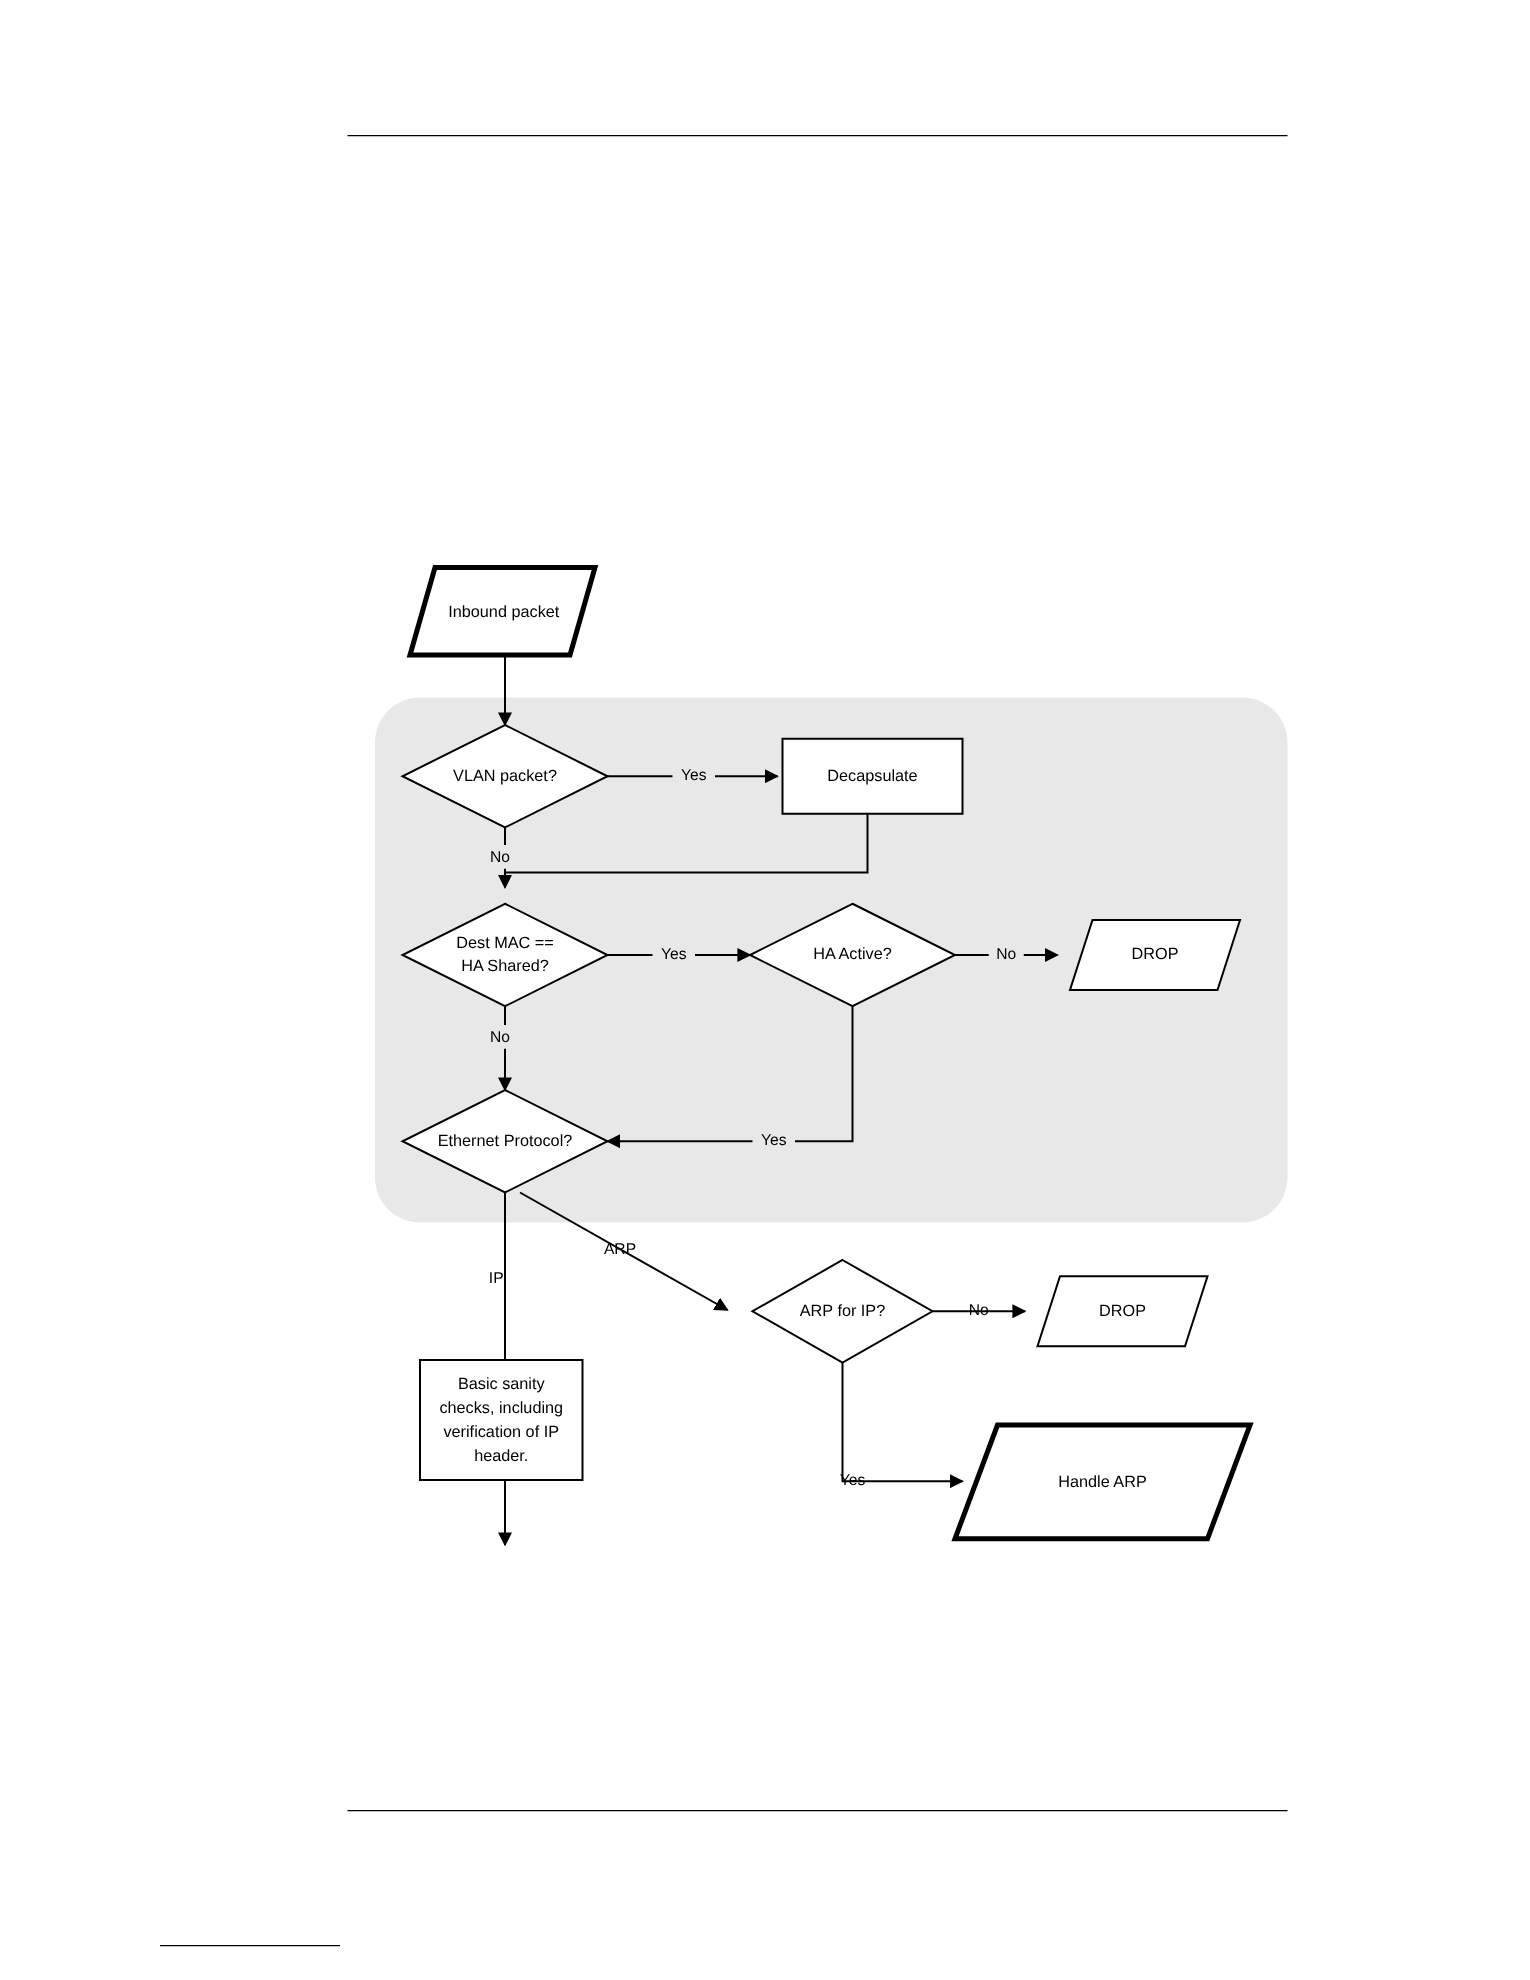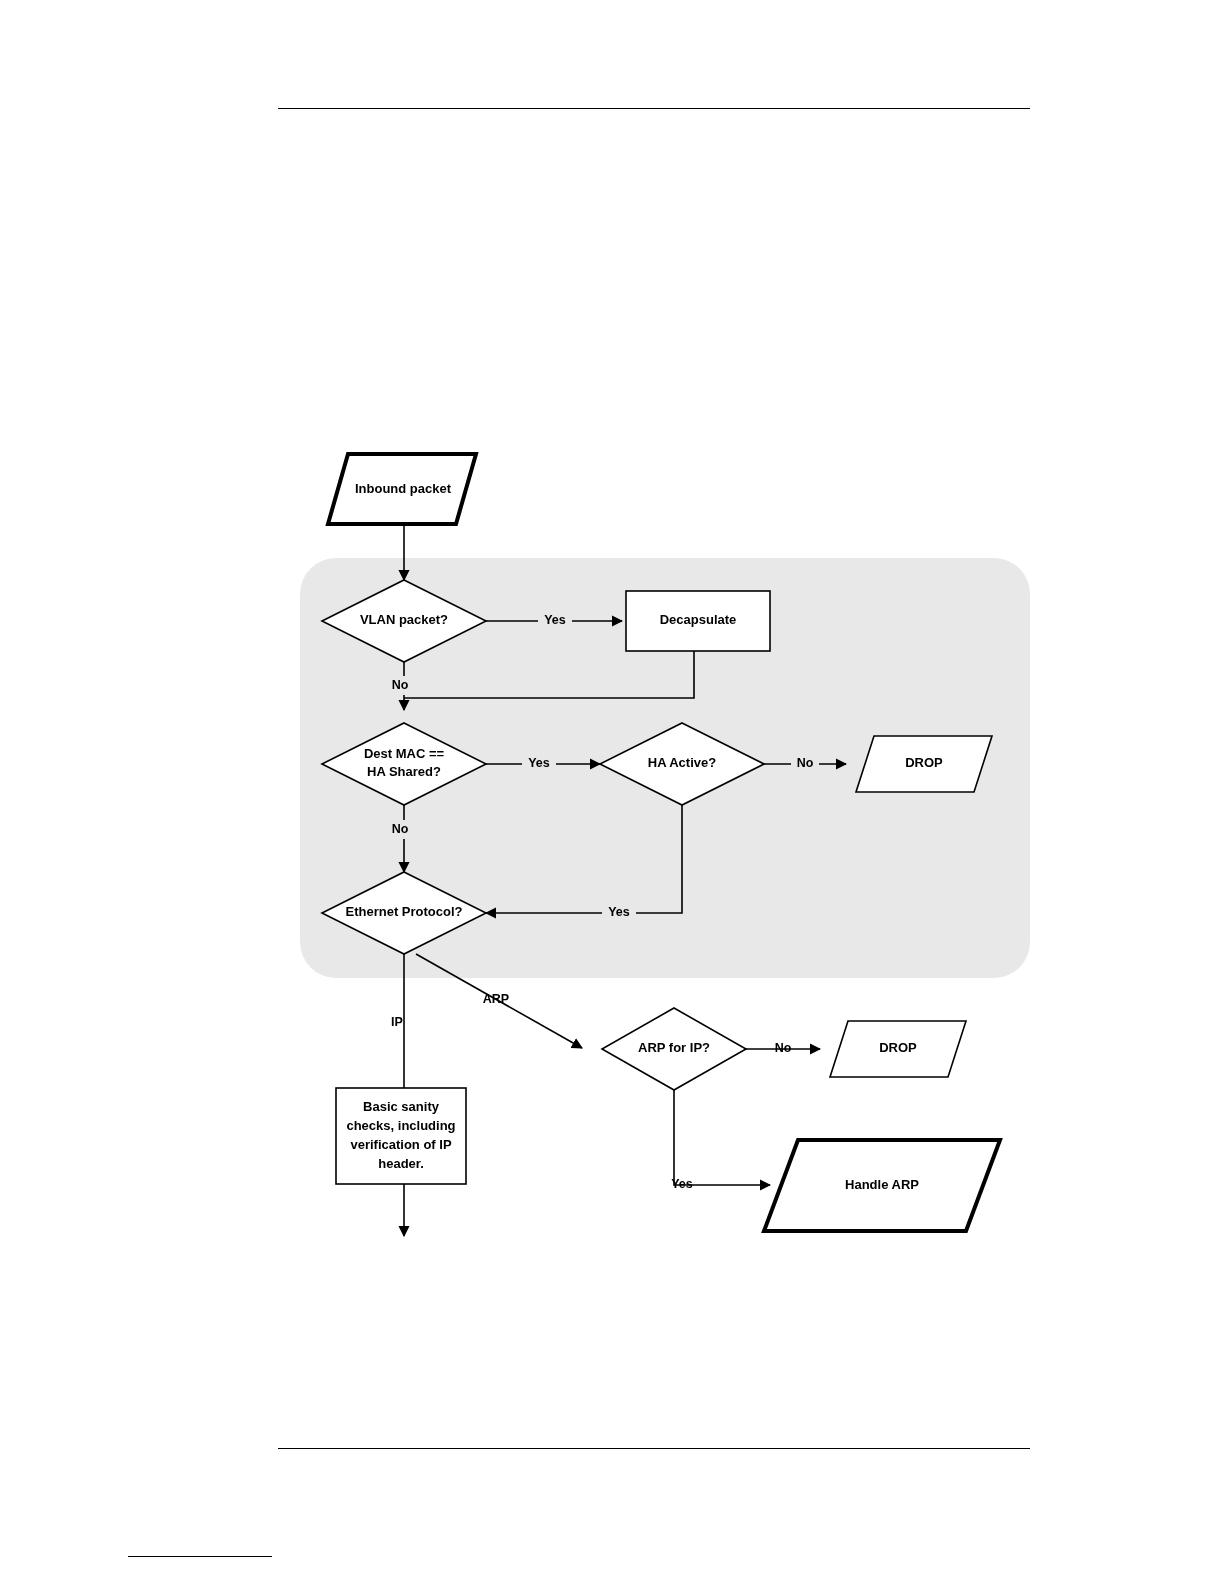--- a/index.html
+++ b/index.html
@@ -28,21 +28,20 @@
   .rule-top { left: 278px; top: 108px; width: 752px; }
   .rule-bottom { left: 278px; top: 1448px; width: 752px; }
   .rule-footer { left: 128px; top: 1556px; width: 144px; }
 
   .diagram {
     position: absolute;
     left: 270px;
     top: 440px;
     width: 770px;
     height: 830px;
-    font-weight: bold;
   }
   .diagram svg {
     display: block;
   }
   .shape-label {
     font-family: "Liberation Sans", sans-serif;
     font-size: 13px;
     fill: #000;
     text-anchor: middle;
     dominant-baseline: middle;

